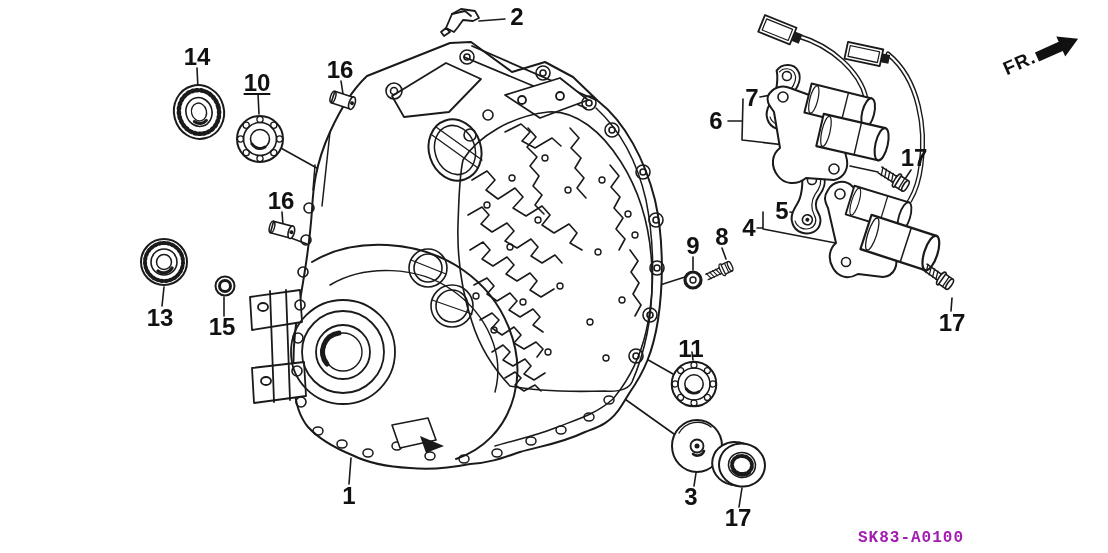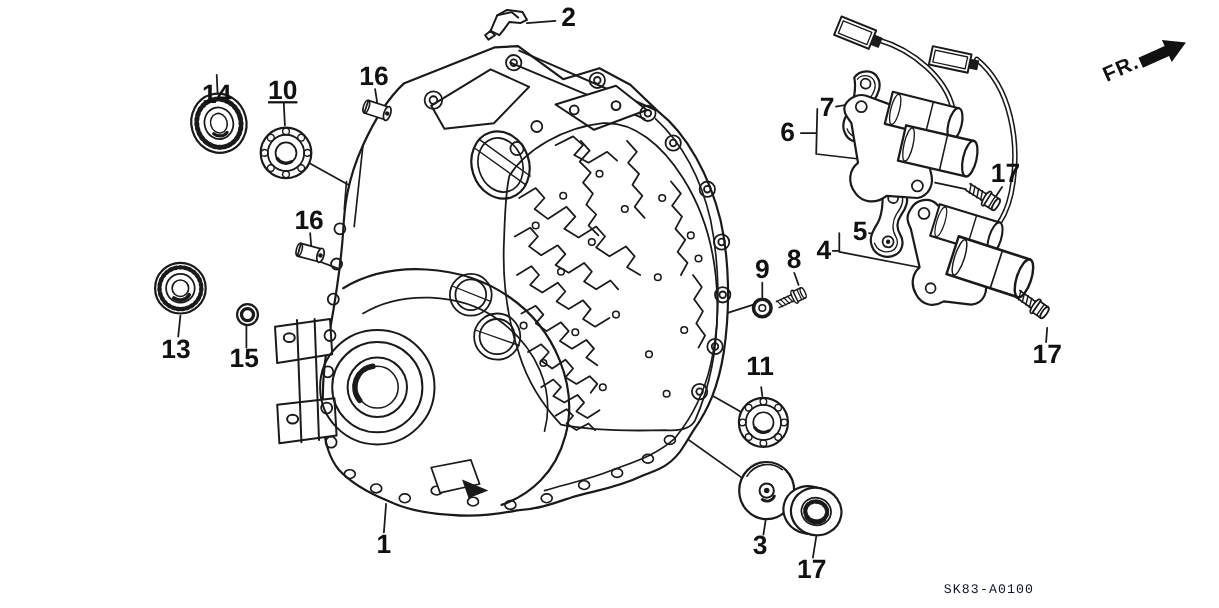--- a/index.html
+++ b/index.html
@@ -8,22 +8,22 @@
     font-family:"Liberation Sans",sans-serif;color:#111;
   }
   .stage svg{position:absolute;left:0;top:0;}
   .callout{
     position:absolute;transform:translate(-50%,-50%);
     font-size:24px;font-weight:700;letter-spacing:0;color:#111;
     font-family:"Liberation Sans",sans-serif;white-space:nowrap;line-height:1;
   }
   .diagram-code{
     position:absolute;left:858px;top:530px;
-    font-family:"Liberation Mono",monospace;font-size:12px;font-weight:400;
-    letter-spacing:1px;color:#0f172a;line-height:1;
+    font-family:"Liberation Mono",monospace;font-size:16px;font-weight:700;
+    letter-spacing:1px;color:#a21caf;line-height:1;
   }
   .fr-label{
     position:absolute;left:1004px;top:60px;
     transform:rotate(-24deg);transform-origin:left center;
     font-size:19px;font-weight:700;letter-spacing:1px;color:#111;line-height:1;
   }
 </style>
 </head>
 <body>
 
@@ -354,31 +354,31 @@
 
   <use href="#flange-bolt" transform="translate(880,170) rotate(32)"></use>
   <use href="#flange-bolt" transform="translate(925,267) rotate(35)"></use>
 
   <g transform="translate(1037,57) rotate(-24)">
     <path d="M0,-5 L26,-5 L26,-11 L45,0 L26,11 L26,5 L0,5 Z" fill="#111" stroke="none"></path>
   </g>
 </svg>
 
 <div id="callouts">
-      <div class="callout" style="left: 197px; top: 57px; margin-top: 30px;">14</div>
+      <div class="callout" style="left: 197px; top: 57px;">14</div>
       <div class="callout" style="left: 257px; top: 83px; text-decoration: underline;">10</div>
       <div class="callout" style="left: 340px; top: 70px;">16</div>
       <div class="callout" style="left: 281px; top: 201px;">16</div>
       <div class="callout" style="left: 160px; top: 318px;">13</div>
       <div class="callout" style="left: 222px; top: 327px;">15</div>
       <div class="callout" style="left: 517px; top: 17px;">2</div>
       <div class="callout" style="left: 349px; top: 496px;">1</div>
       <div class="callout" style="left: 693px; top: 246px;">9</div>
       <div class="callout" style="left: 722px; top: 237px;">8</div>
-      <div class="callout" style="left: 691px; top: 334px;">11</div>
+      <div class="callout" style="left: 691px; top: 349px;">11</div>
       <div class="callout" style="left: 691px; top: 497px;">3</div>
       <div class="callout" style="left: 738px; top: 518px;">17</div>
       <div class="callout" style="left: 752px; top: 98px;">7</div>
       <div class="callout" style="left: 716px; top: 121px;">6</div>
       <div class="callout" style="left: 782px; top: 211px;">5</div>
       <div class="callout" style="left: 749px; top: 228px;">4</div>
       <div class="callout" style="left: 914px; top: 158px;">17</div>
       <div class="callout" style="left: 952px; top: 323px;">17</div>
     </div>
 

